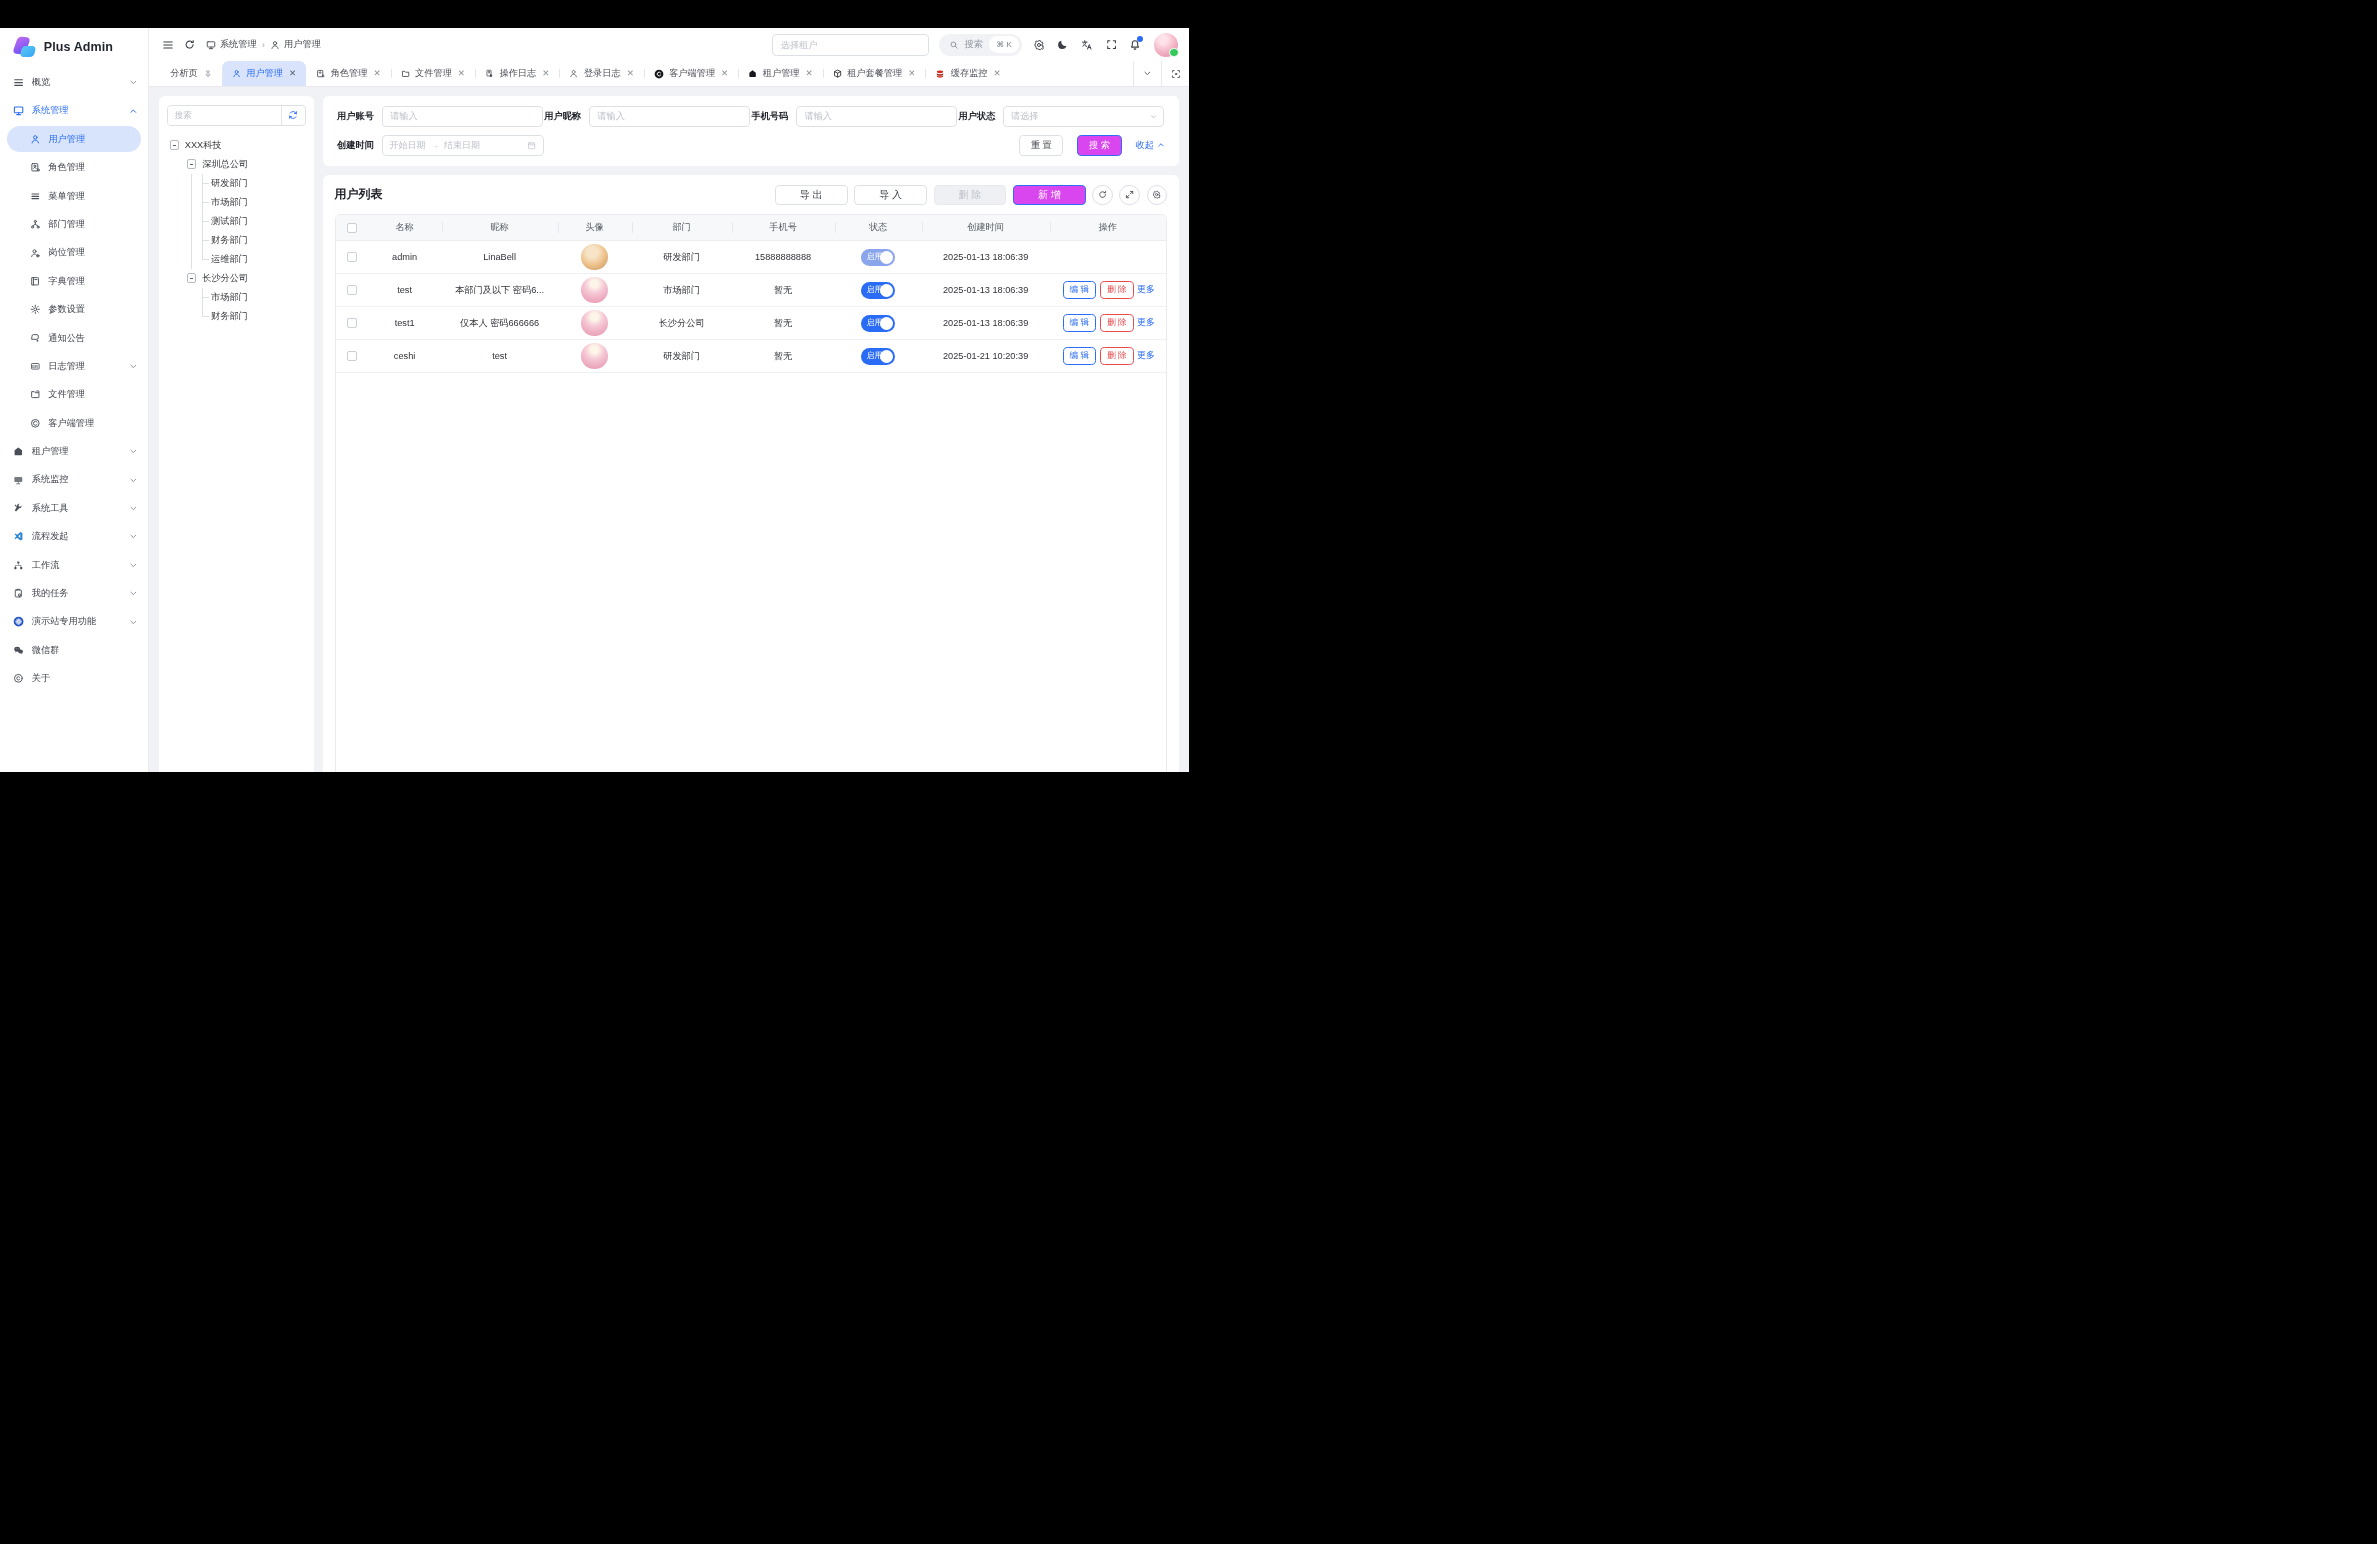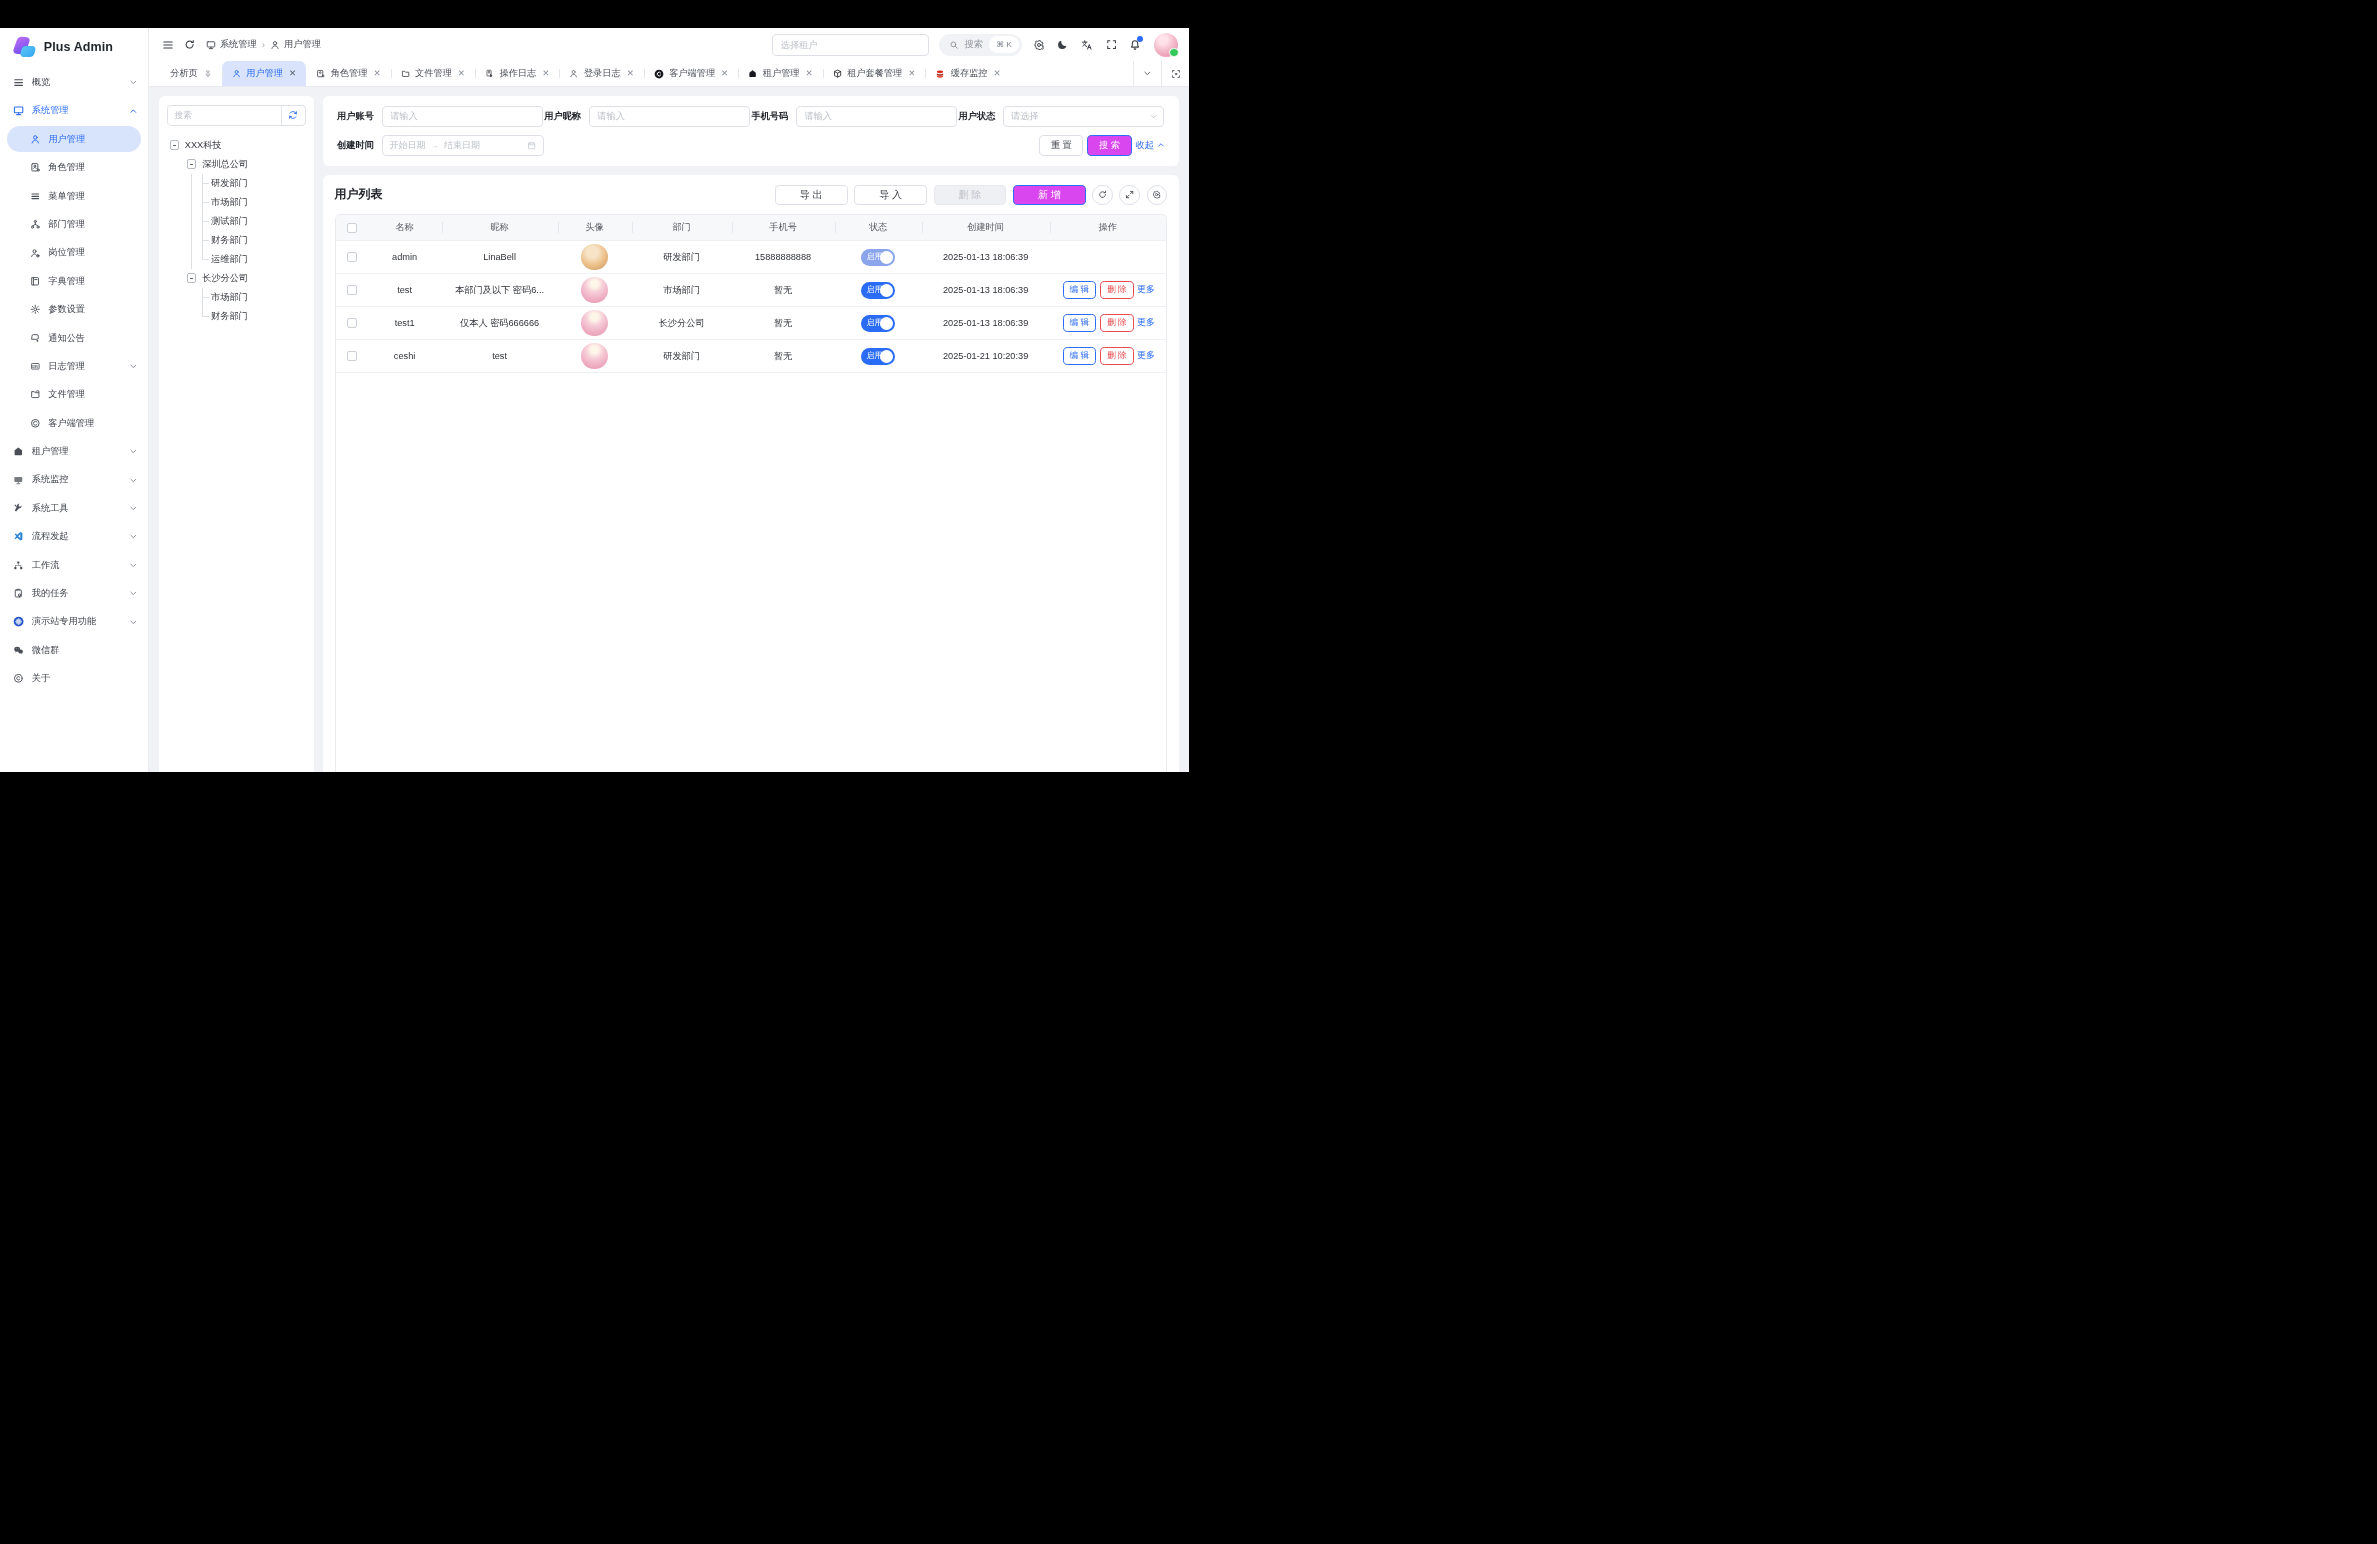--- a/index.html
+++ b/index.html
@@ -94,21 +94,21 @@
   .f-row + .f-row { margin-top:8px; }
   .f-group { display:flex; align-items:center; gap:8px; width:207px; margin-right:1.3px; }
   .f-label { font-size:9.2px; font-weight:700; color:#23262d; white-space:nowrap; }
   .f-input { flex:1; min-width:0; height:21px; border:0.7px solid #dcdfe6; border-radius:4.6px; padding:0 7.3px; font-size:9.2px; outline:none; color:#303133; font-family:inherit; }
   .f-input::placeholder { color:#bcc0c8; }
   .f-select { flex:1; height:21px; border:0.7px solid #dcdfe6; border-radius:4.6px; padding:0 6.6px; display:flex; align-items:center; justify-content:space-between; color:#bcc0c8; font-size:9.2px; }
   .f-select .sel-arrow { color:#b4b8c0; }
   .f-date { flex:1; height:21px; border:0.7px solid #dcdfe6; border-radius:4.6px; padding:0 6.6px; display:flex; align-items:center; gap:5.3px; color:#bcc0c8; font-size:9px; }
   .f-date .d-arrow { color:#c3c7ce; font-size:8px; }
   .f-date .d-cal { margin-left:auto; color:#c3c7ce; }
-  .f-actions { margin-left:auto; display:flex; align-items:center; gap:4px;justify-content:center; }
+  .f-actions { margin-left:auto; display:flex; align-items:center; gap:14px;justify-content:center; }
   .btn { height:21px; padding:0 10.6px; border-radius:4.6px; font-size:9.2px; display:inline-flex; align-items:center; justify-content:center; border:0.7px solid #dcdfe6; background:#fff; color:#3b3f46; white-space:nowrap; }
   .btn.primary { background:#d946ef; border-color:#2a6cf5; color:#fff; }
   .btn.disabled { background:#eef0f3; border-color:#e7e9ee; color:#bfc3cb; }
   .collapse-link { display:flex; align-items:center; gap:2.6px; color:#2a6cf5; font-size:9.2px; }
 
   
   .table-card { flex:1; min-height:0; padding:10px 12px 6.6px; display:flex; flex-direction:column; }
   .tc-head { display:flex; align-items:center; margin-bottom:8.6px; flex-shrink:0; }
   .tc-title { font-size:12px; font-weight:700; color:#23262d; }
   .tc-actions { margin-left:auto; display:flex; align-items:center; gap:6.6px; }

